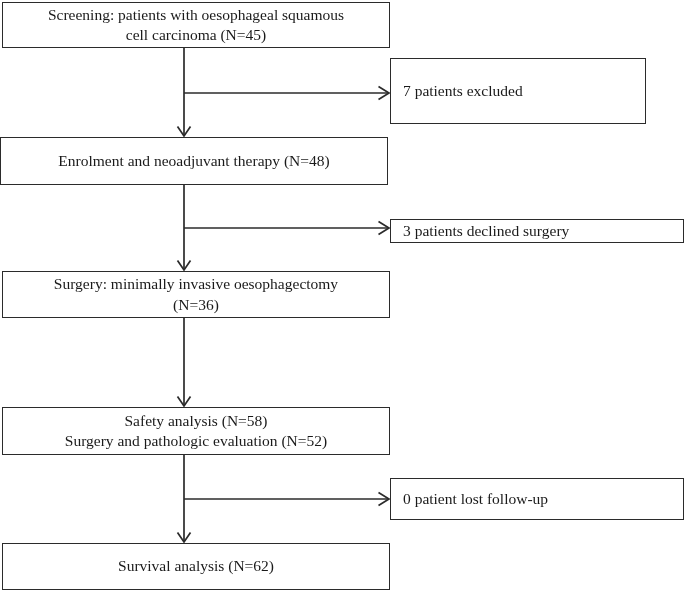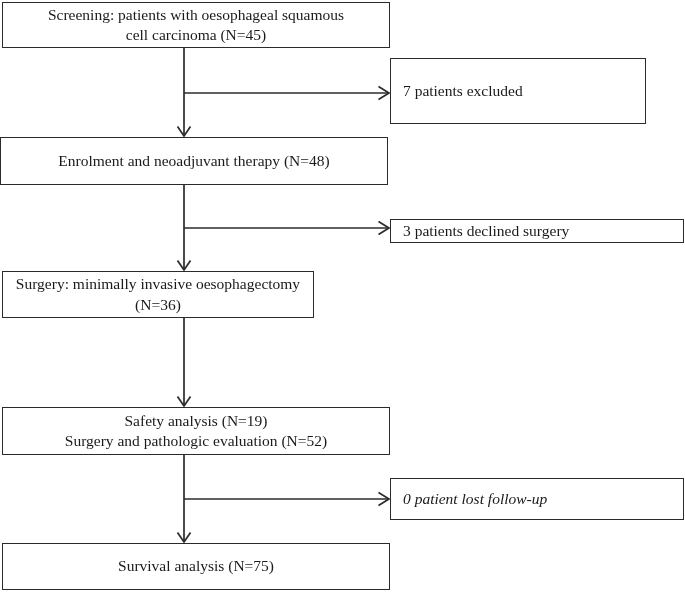--- a/index.html
+++ b/index.html
@@ -84,51 +84,51 @@
       <span>cell carcinoma (N=45)</span>
     </span>
   </div>
 
   <div class="node center" style="left:0;top:137px;width:388px;height:48px;">
     <span class="txt">
       <span>Enrolment and neoadjuvant therapy (N=48)</span>
     </span>
   </div>
 
-  <div class="node center" style="left:2px;top:271px;width:312px;height:47px;">
+  <div class="node center" style="left:2px;top:271px;width:388px;height:47px;">
     <span class="txt">
       <span>Surgery: minimally invasive oesophagectomy</span><br>
       <span>(N=36)</span>
     </span>
   </div>
 
   <div class="node center" style="left:2px;top:407px;width:388px;height:48px;">
     <span class="txt">
-      <span>Safety analysis (N=19)</span><br>
+      <span>Safety analysis (N=58)</span><br>
       <span>Surgery and pathologic evaluation (N=52)</span>
     </span>
   </div>
 
   <div class="node center" style="left:2px;top:543px;width:388px;height:47px;">
     <span class="txt">
-      <span>Survival analysis (N=75)</span>
+      <span>Survival analysis (N=62)</span>
     </span>
   </div>
 
   <div class="node leftal" style="left:390px;top:58px;width:256px;height:66px;">
     <span class="txt">
       <span>7 patients excluded</span>
     </span>
   </div>
 
   <div class="node leftal" style="left:390px;top:207px;width:294px;height:24px;margin-top:12px;">
     <span class="txt">
       <span>3 patients declined surgery</span>
     </span>
   </div>
 
-  <div class="node leftal" style="left:390px;top:478px;width:294px;height:42px;font-style:italic;">
+  <div class="node leftal" style="left:390px;top:478px;width:294px;height:42px;">
     <span class="txt">
       <span>0 patient lost follow-up</span>
     </span>
   </div>
 
 </div>
 
 </body></html>

